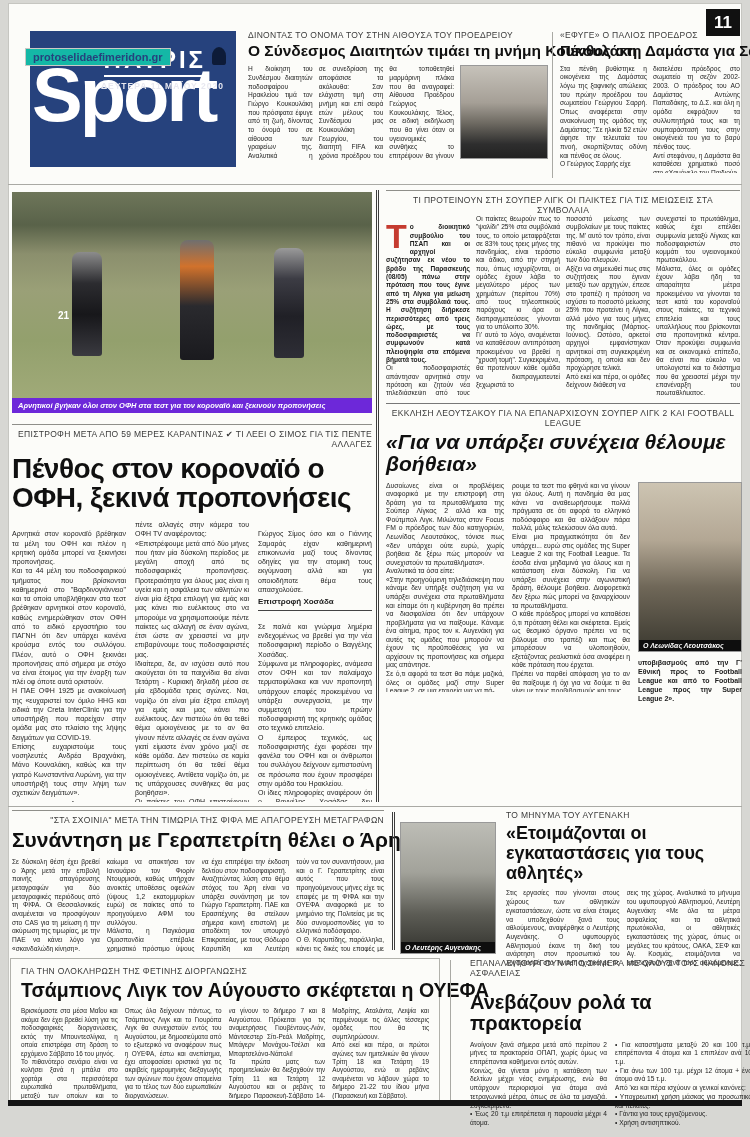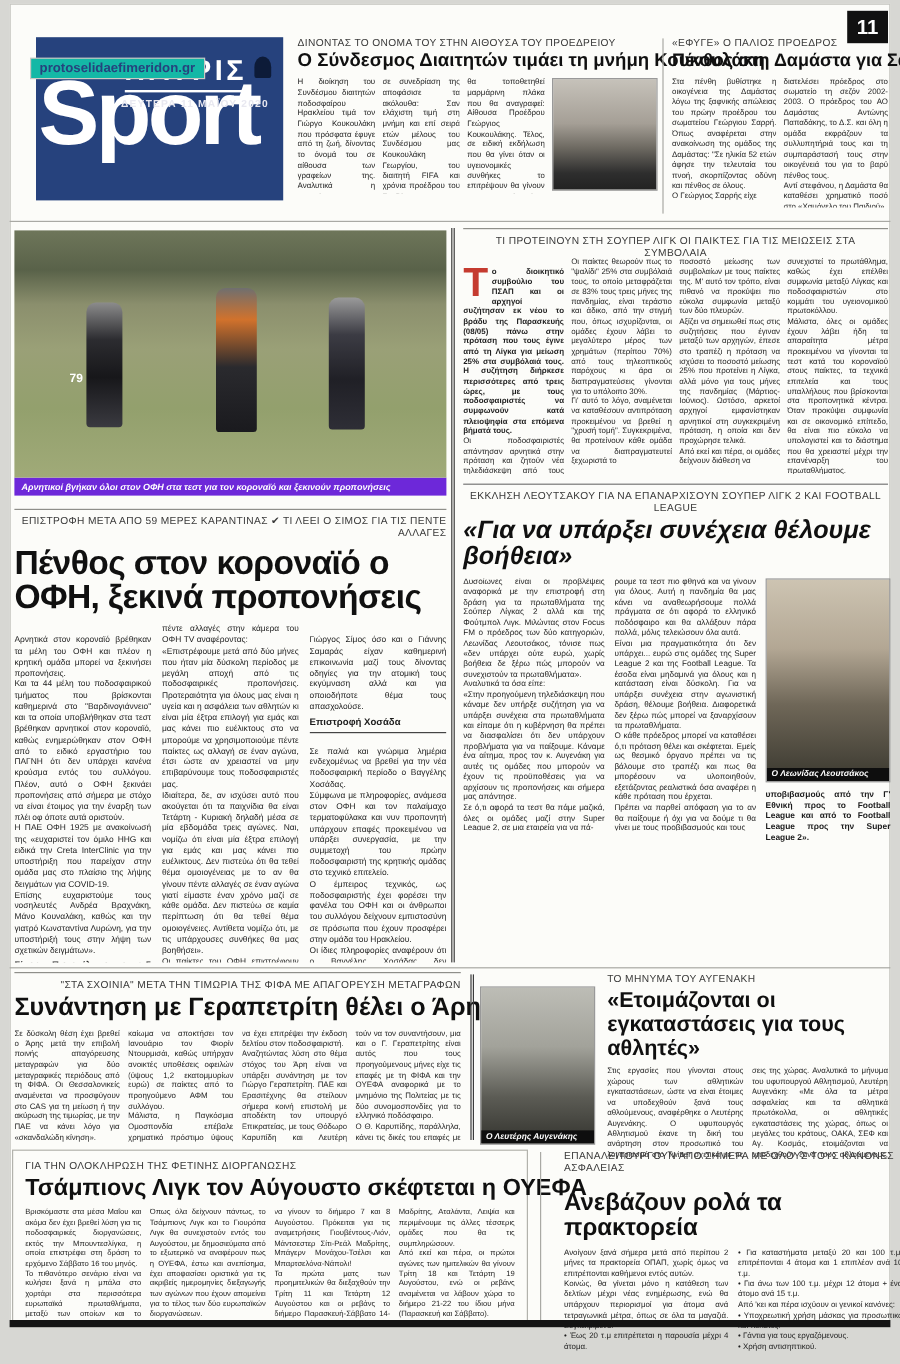--- a/index.html
+++ b/index.html
@@ -139,21 +139,21 @@
     </div>
   </section>
 
   <div class="hline" style="left:8px;top:184px;width:734px;"></div>
 
   <section class="left-sec">
     <div class="ofiphoto photo">
       <div class="pl pl1"></div>
       <div class="pl pl2"></div>
       <div class="pl pl3"></div>
-      <span class="badge44">79</span>
+      <span class="badge44">21</span>
     </div>
     <div class="capbar">Αρνητικοί βγήκαν όλοι στον ΟΦΗ στα τεστ για τον κοροναϊό και ξεκινούν προπονήσεις</div>
     <div class="kicker rule-top ofi-kicker">ΕΠΙΣΤΡΟΦΗ ΜΕΤΑ ΑΠΟ 59 ΜΕΡΕΣ ΚΑΡΑΝΤΙΝΑΣ ✔ ΤΙ ΛΕΕΙ Ο ΣΙΜΟΣ ΓΙΑ ΤΙΣ ΠΕΝΤΕ ΑΛΛΑΓΕΣ</div>
     <div class="headline">Πένθος στον κοροναϊό ο ΟΦΗ, ξεκινά προπονήσεις</div>
     <div class="cols">
       <div class="col" style="flex:1;">
         <span>Αρνητικά στον κοροναϊό βρέθηκαν τα μέλη του ΟΦΗ και πλέον η κρητική ομάδα μπορεί να ξεκινήσει προπονήσεις.
 Και τα 44 μέλη του ποδοσφαιρικού τμήματος που βρίσκονται καθημερινά στο "Βαρδινογιάννειο" και τα οποία υποβλήθηκαν στα τεστ βρέθηκαν αρνητικοί στον κοροναϊό, καθώς ενημερώθηκαν στον ΟΦΗ από το ειδικό εργαστήριο του ΠΑΓΝΗ ότι δεν υπάρχει κανένα κρούσμα εντός του συλλόγου. Πλέον, αυτό ο ΟΦΗ ξεκινάει προπονήσεις από σήμερα με στόχο να είναι έτοιμος για την έναρξη των πλέι οφ όποτε αυτά οριστούν.
 Η ΠΑΕ ΟΦΗ 1925 με ανακοίνωσή της «ευχαριστεί τον όμιλο HHG και ειδικά την Creta InterClinic για την υποστήριξη που παρείχαν στην ομάδα μας στο πλαίσιο της λήψης δειγμάτων για COVID-19.
 Επίσης ευχαριστούμε τους νοσηλευτές Ανδρέα Βραχνάκη, Μάνο Κουναλάκη, καθώς και την γιατρό Κωνσταντίνα Λυρώνη, για την υποστήριξή τους στην λήψη των σχετικών δειγμάτων».</span>

